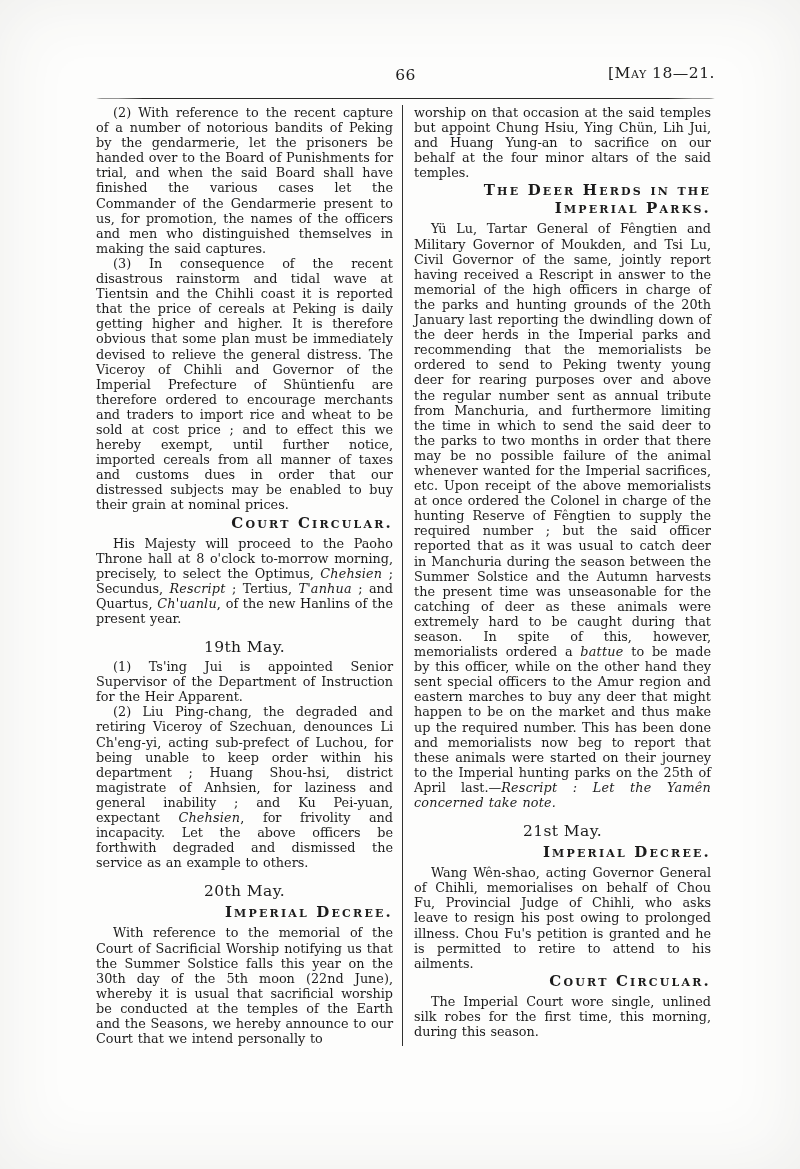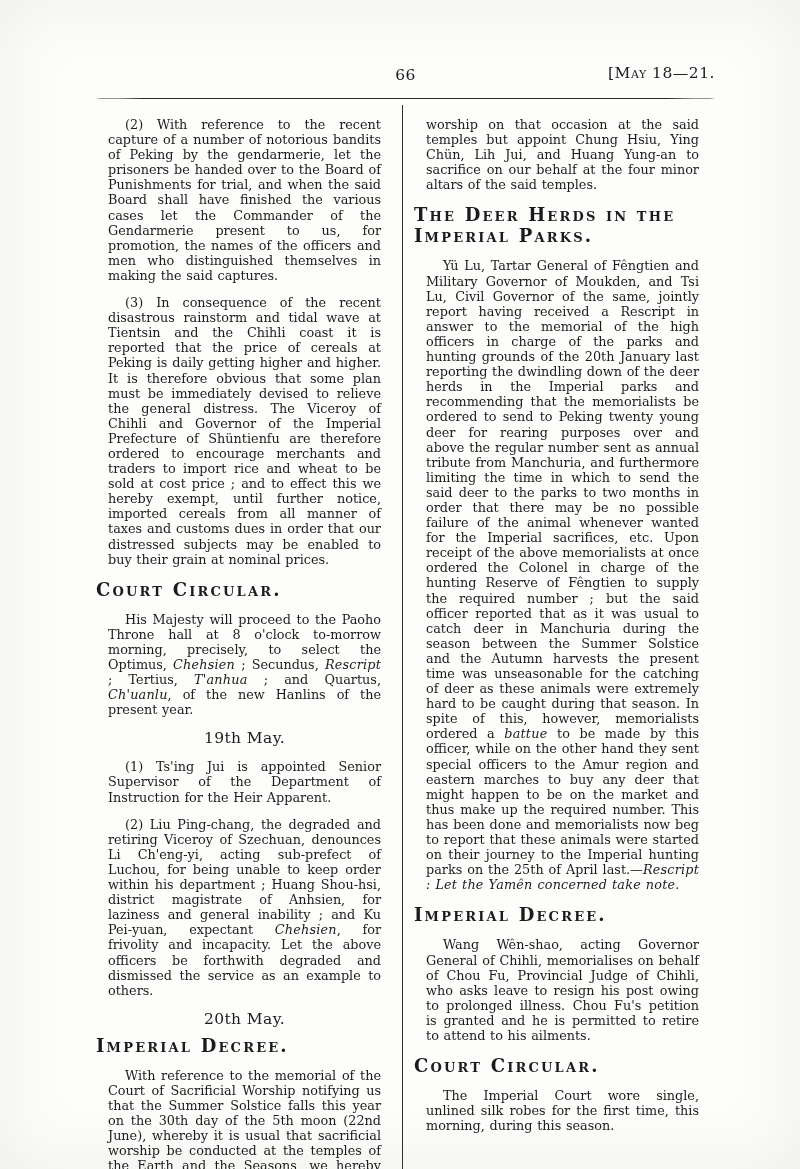--- a/index.html
+++ b/index.html
@@ -28,40 +28,40 @@
   .head-rule{
     border:none;border-top:1.6px solid #2a2a28;
     margin:6px 0 0 0;height:0;
     border-radius:50%/2px;
   }
   .columns{display:flex;align-items:stretch;margin-top:6px;}
   .col{width:297px;}
   .col.left{padding-right:9px;}
   .col.right{border-left:1px solid #30302e;padding-left:11px;}
   .para{
-    margin:12px;
+    margin:0;
     font-size:12.8px;
     line-height:15.1px;
     text-align:justify;
     text-indent:17px;
     word-spacing:0.6px;
   }
   .para.noindent{text-indent:0;}
   .para i{letter-spacing:0.2px;}
   h2.date{
     margin:12px 0 3px 0;
     font-size:15.5px;font-weight:normal;
     text-align:center;letter-spacing:0.4px;
   }
   h3.sc{
-    margin:7px 0 4px 0;
-    font-size:18px;font-weight:bold;
+    margin:1px 0 4px 0;
+    font-size:15px;font-weight:bold;
     font-variant:small-caps;
     letter-spacing:2.2px;
-    text-align:left;
+    text-align:right;
   }
 </style>
 </head>
 <body>
 
 <div class="sheet">
 
   <div class="running-head">
     <span class="page-number">66</span>
     <span class="issue-date">[May 18—21.</span>
@@ -81,20 +81,21 @@
       <p class="para">(2) Liu Ping-chang, the degraded and retiring Viceroy of Szechuan, denounces Li Ch'eng-yi, acting sub-prefect of Luchou, for being unable to keep order within his department ; Huang Shou-hsi, district magistrate of Anhsien, for laziness and general inability ; and Ku Pei-yuan, expectant <i>Chehsien</i>, for frivolity and incapacity.  Let the above officers be forthwith degraded and dismissed the service as an example to others.</p>
       <h2 class="date">20th May.</h2>
       <h3 class="sc">Imperial Decree.</h3>
       <p class="para">With reference to the memorial of the Court of Sacrificial Worship notifying us that the Summer Solstice falls this year on the 30th day of the 5th moon (22nd June), whereby it is usual that sacrificial worship be conducted at the temples of the Earth and the Seasons, we hereby announce to our Court that we intend personally to</p>
     </div>
 
     <div class="col right">
       <p class="para noindent">worship on that occasion at the said temples but appoint Chung Hsiu, Ying Chün, Lih Jui, and Huang Yung-an to sacrifice on our behalf at the four minor altars of the said temples.</p>
       <h3 class="sc">The Deer Herds in the Imperial Parks.</h3>
       <p class="para">Yü Lu, Tartar General of Fêngtien and Military Governor of Moukden, and Tsi Lu, Civil Governor of the same, jointly report having received a Rescript in answer to the memorial of the high officers in charge of the parks and hunting grounds of the 20th January last reporting the dwindling down of the deer herds in the Imperial parks and recommending that the memorialists be ordered to send to Peking twenty young deer for rearing purposes over and above the regular number sent as annual tribute from Manchuria, and furthermore limiting the time in which to send the said deer to the parks to two months in order that there may be no possible failure of the animal whenever wanted for the Imperial sacrifices, etc.  Upon receipt of the above memorialists at once ordered the Colonel in charge of the hunting Reserve of Fêngtien to supply the required number ; but the said officer reported that as it was usual to catch deer in Manchuria during the season between the Summer Solstice and the Autumn harvests the present time was unseasonable for the catching of deer as these animals were extremely hard to be caught during that season.  In spite of this, however, memorialists ordered a <i>battue</i> to be made by this officer, while on the other hand they sent special officers to the Amur region and eastern marches to buy any deer that might happen to be on the market and thus make up the required number.  This has been done and memorialists now beg to report that these animals were started on their journey to the Imperial hunting parks on the 25th of April last.—<i>Rescript : Let the Yamên concerned take note.</i></p>
+      <h2 class="date">21st May.</h2>
       <h3 class="sc">Imperial Decree.</h3>
       <p class="para">Wang Wên-shao, acting Governor General of Chihli, memorialises on behalf of Chou Fu, Provincial Judge of Chihli, who asks leave to resign his post owing to prolonged illness.  Chou Fu's petition is granted and he is permitted to retire to attend to his ailments.</p>
       <h3 class="sc">Court Circular.</h3>
       <p class="para">The Imperial Court wore single, unlined silk robes for the first time, this morning, during this season.</p>
     </div>
 
   </div>
 </div>
 
 </body></html>

